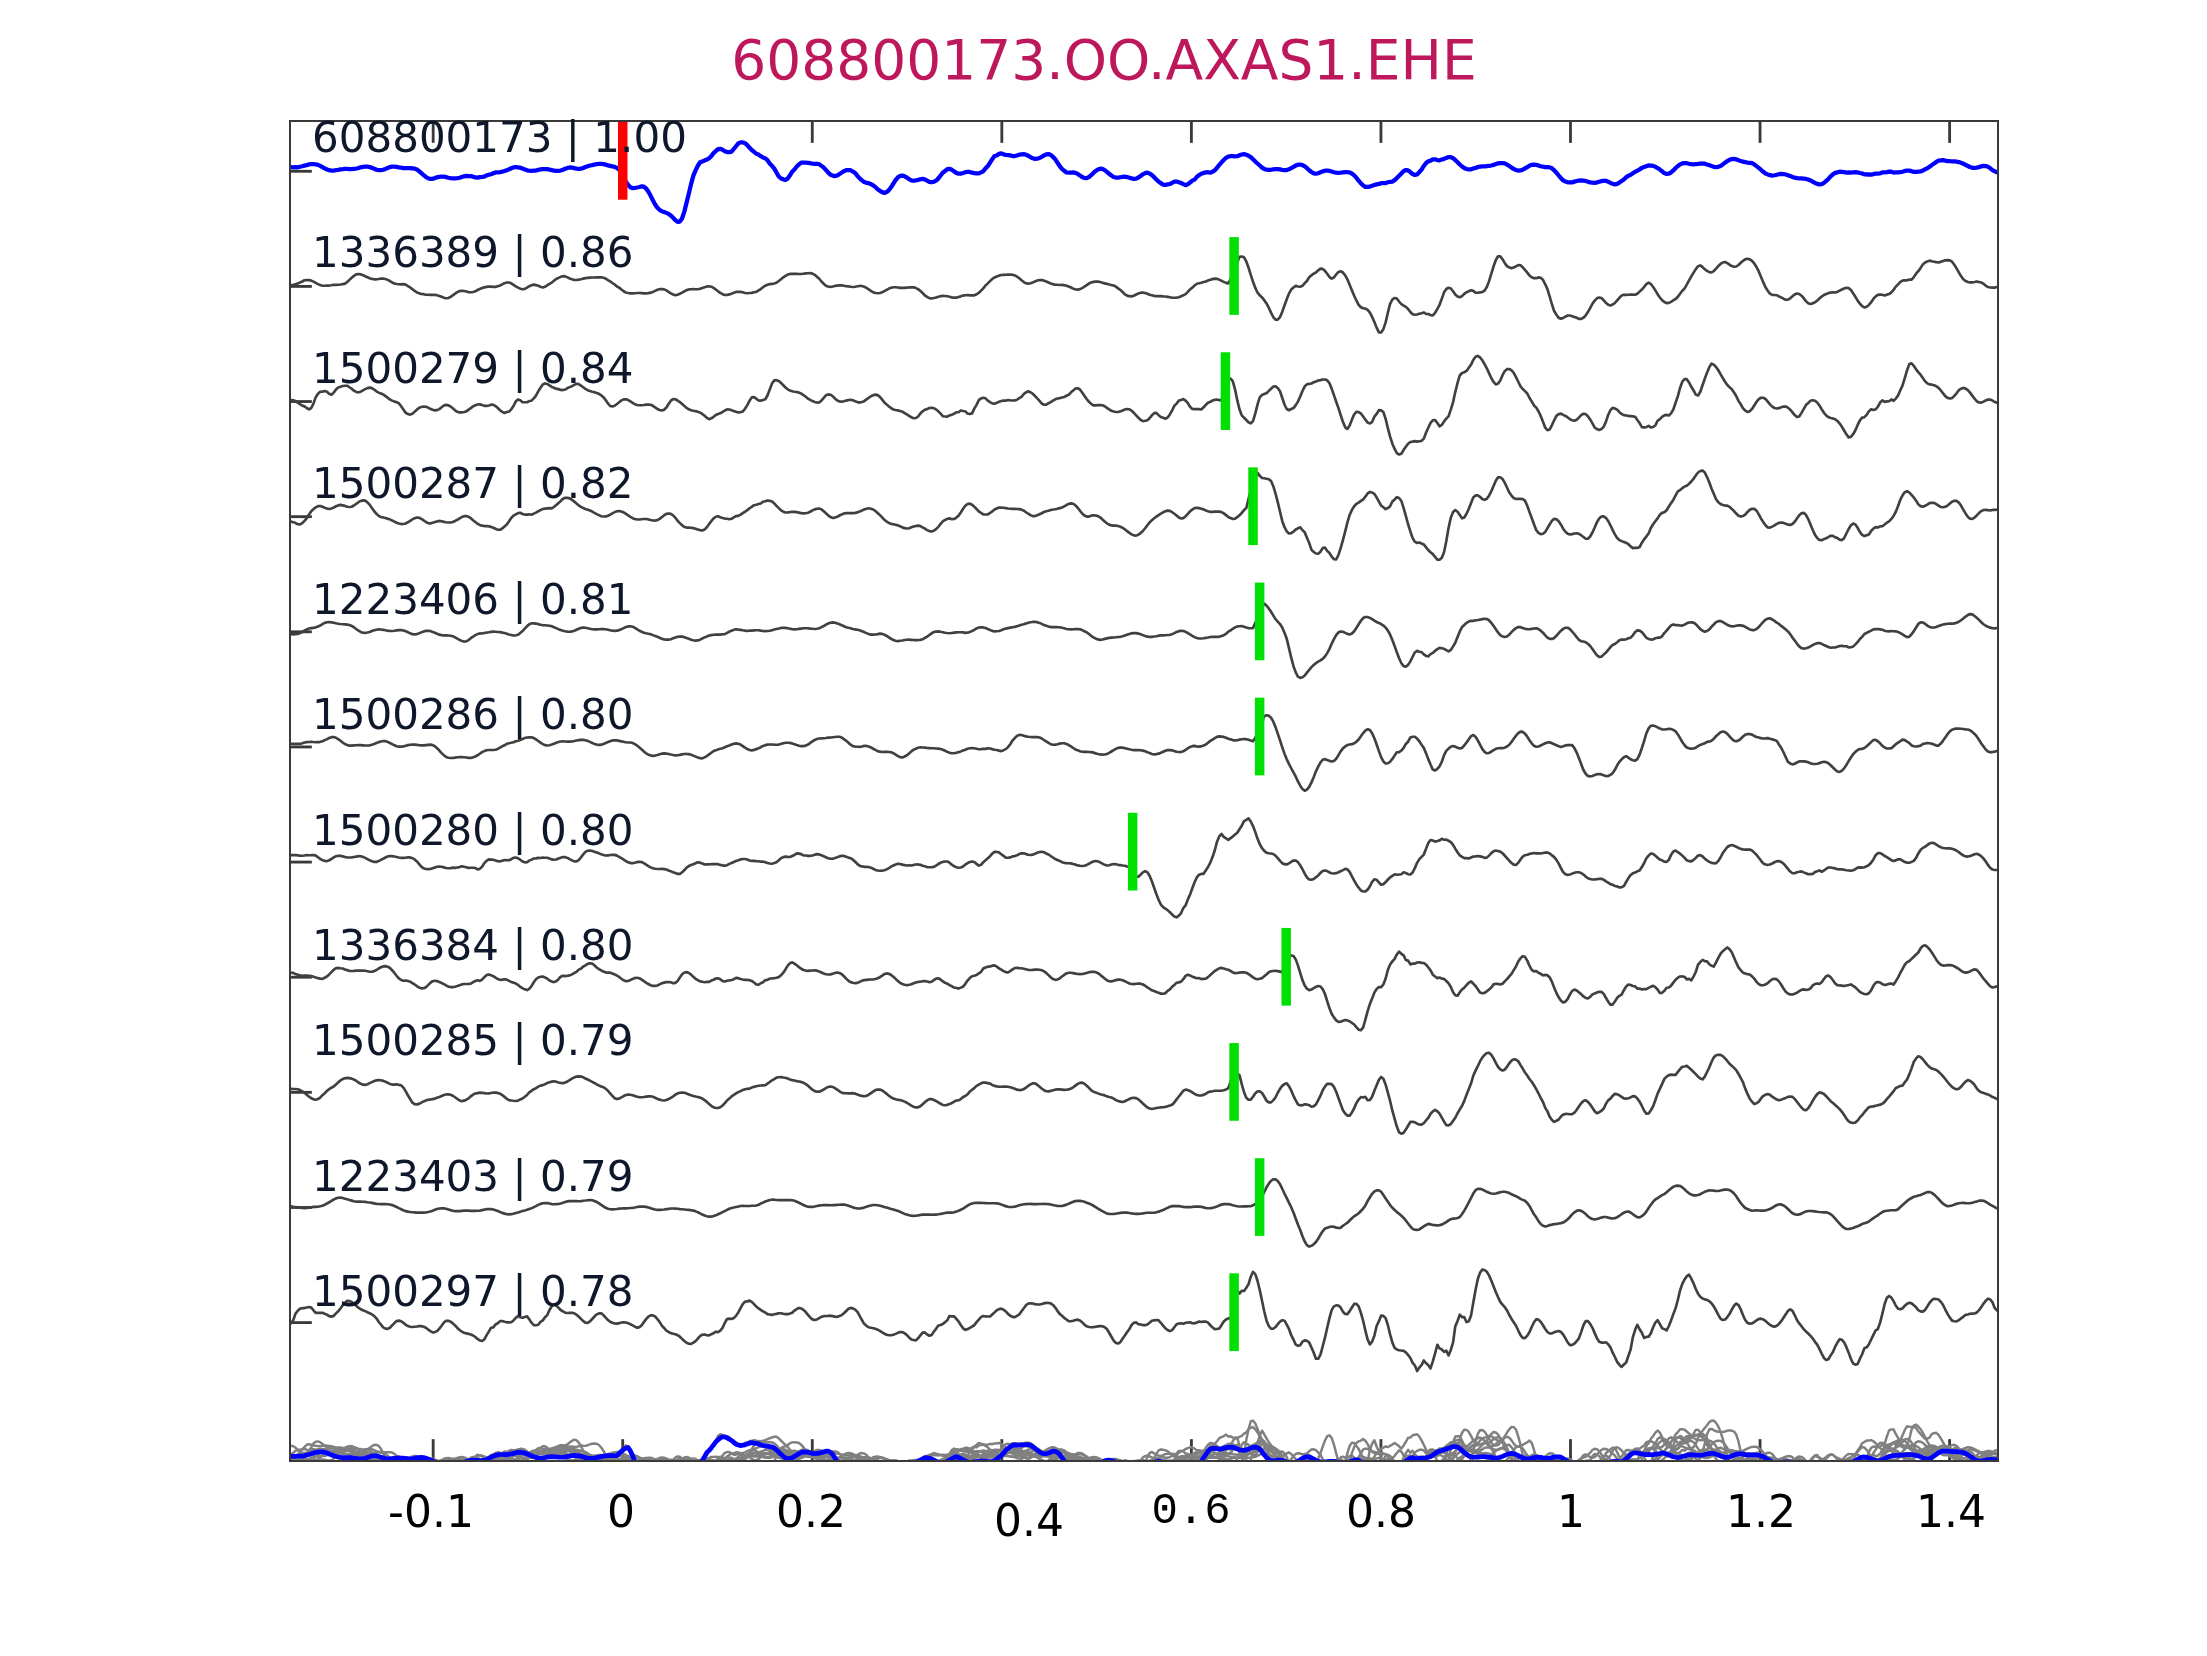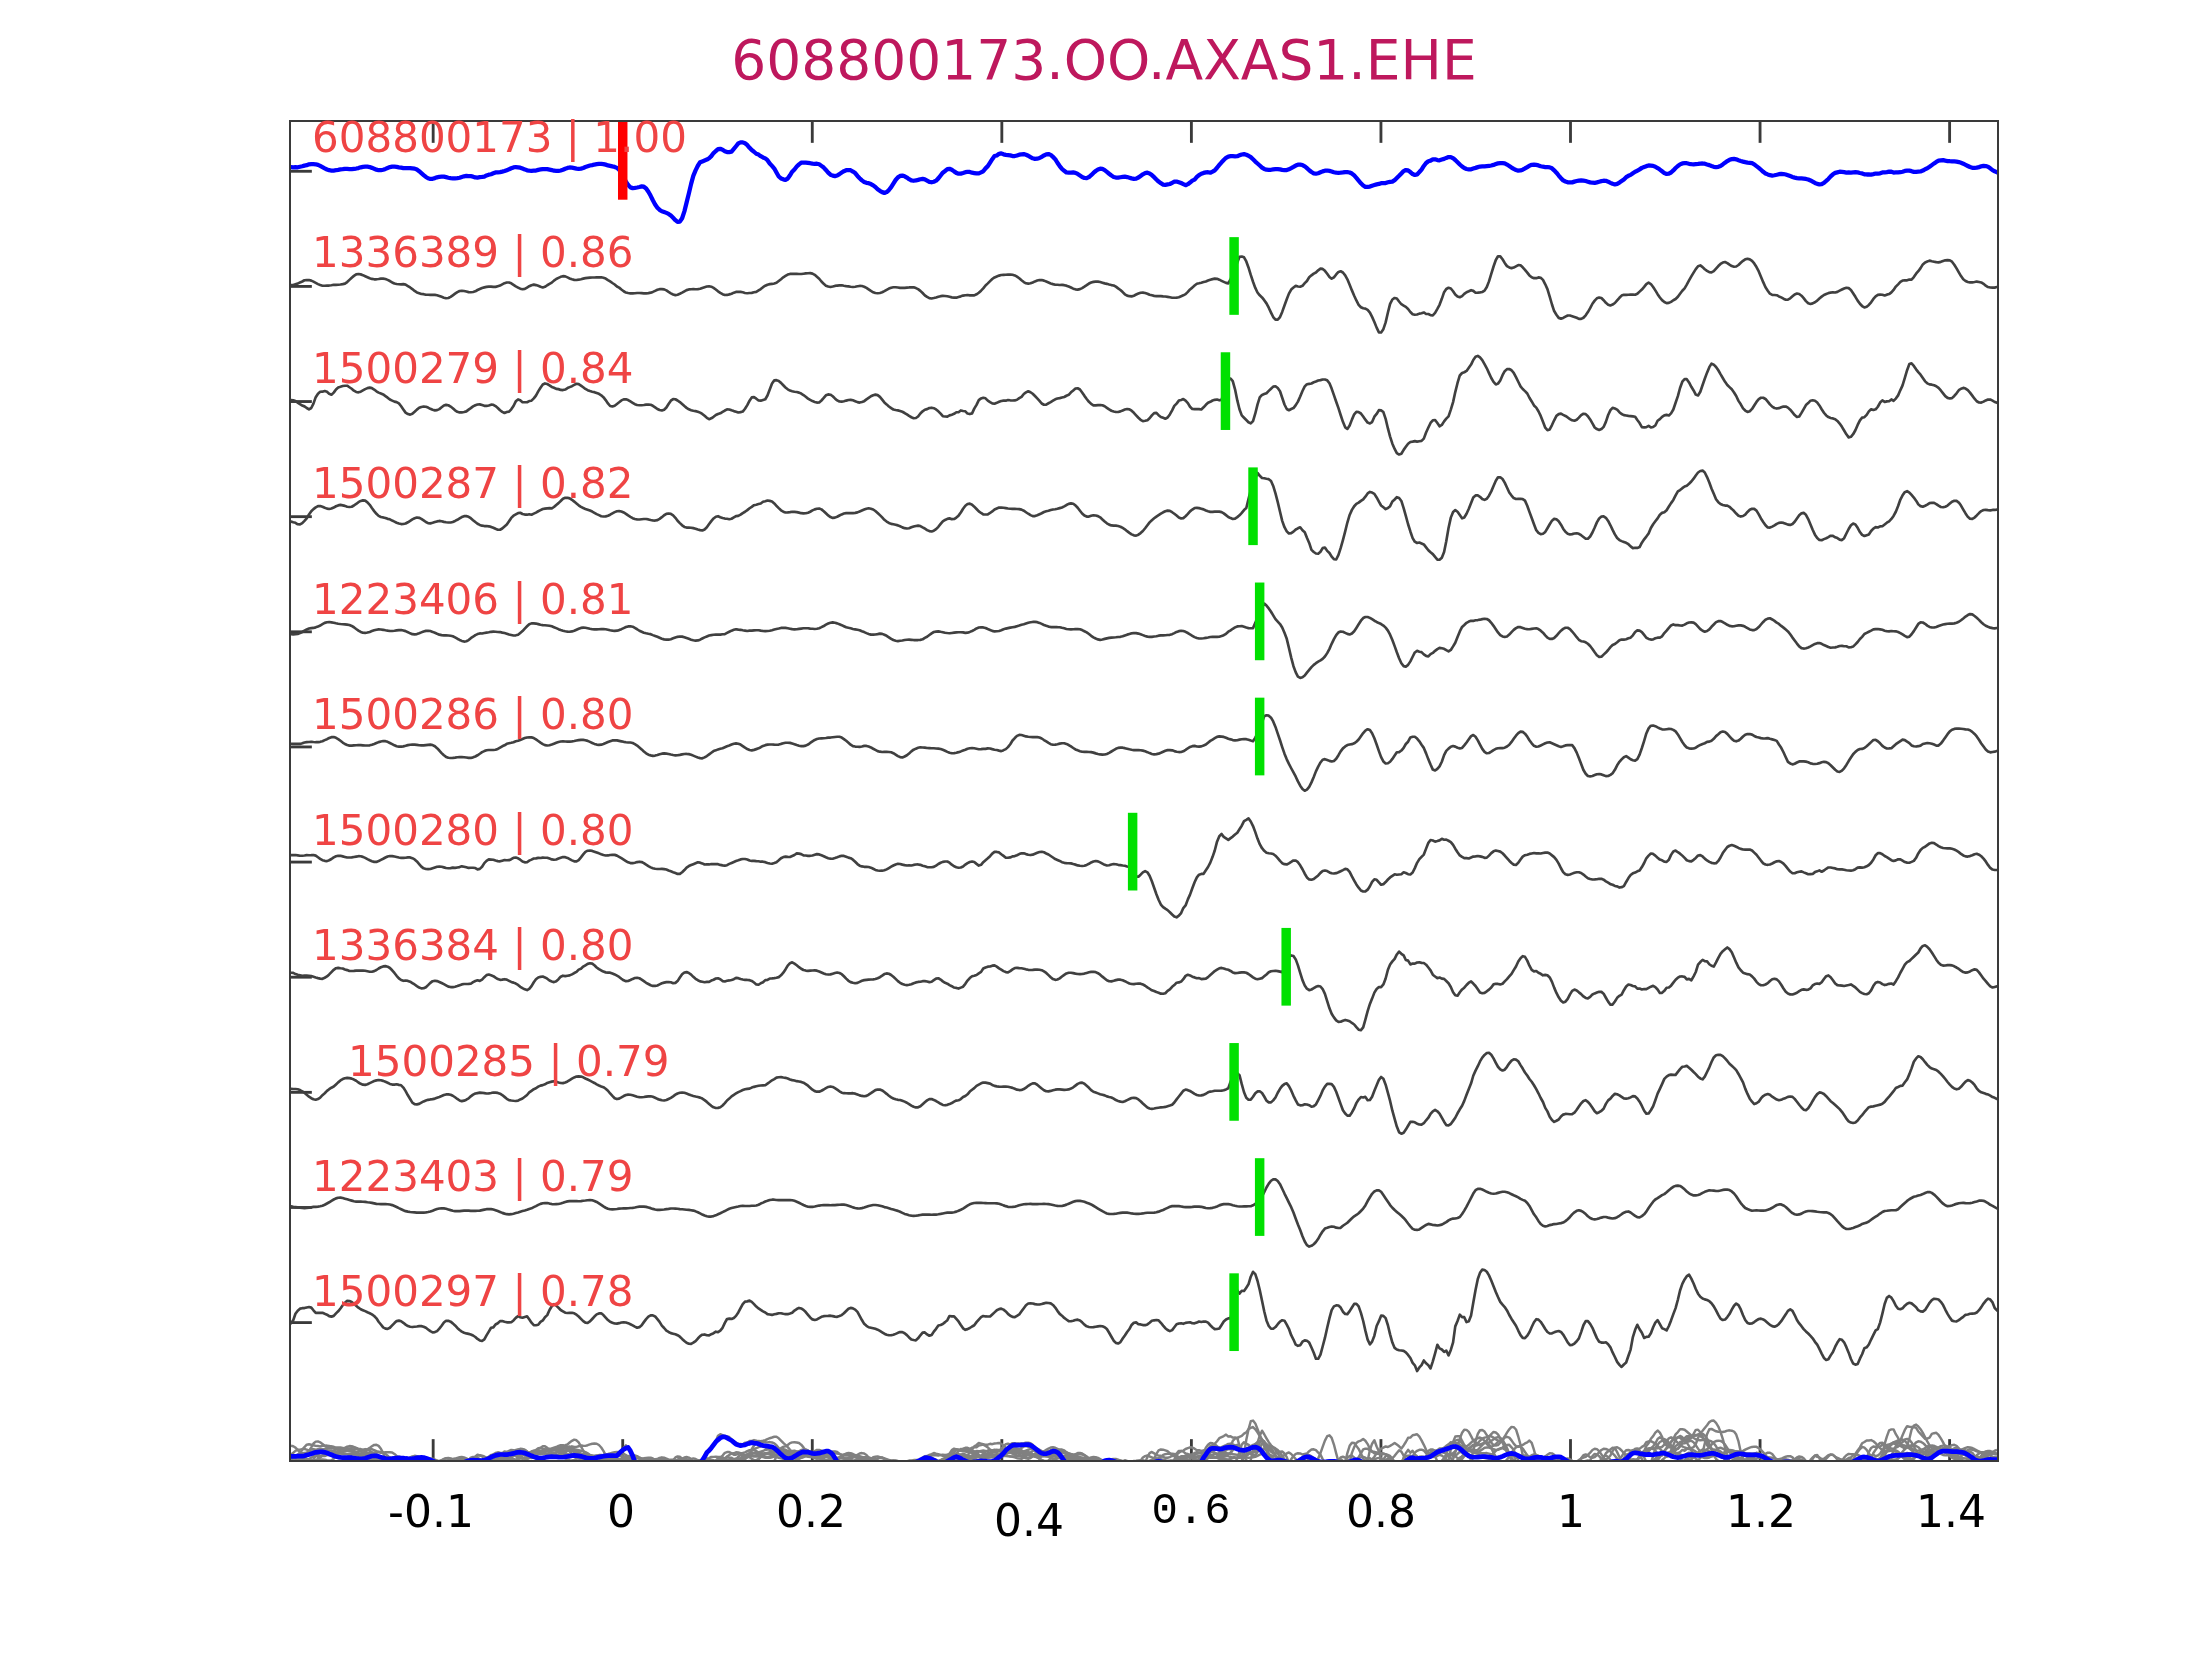--- a/index.html
+++ b/index.html
@@ -10,21 +10,21 @@
     font-family:"DejaVu Sans",sans-serif;font-size:55px;color:#be185d;
     letter-spacing:0px;white-space:nowrap;
   }
   #plot-area{
     position:absolute;left:289px;top:120px;width:1710px;height:1342px;
     box-sizing:border-box;border:2.8px solid #3a3a3a;background:#fff;
   }
   #plot-svg{position:absolute;left:0;top:0;width:100%;height:100%;display:block;}
   .trace-label{
     position:absolute;font-family:"DejaVu Sans",sans-serif;font-size:42px;
-    color:#ef4444;white-space:nowrap;z-index:5;
+    color:#0f172a;white-space:nowrap;z-index:5;
   }
   .xtick-label{
     position:absolute;font-family:"DejaVu Sans",sans-serif;font-size:44px;
     color:#000;text-align:center;transform:translateX(-50%);white-space:nowrap;
   }
   #xtick-labels{position:absolute;left:0;top:1486px;width:2208px;height:66px;}
 </style>
 </head>
 <body>
 
@@ -100,21 +100,21 @@
       </svg>
     <div id="trace-labels">
         <div class="trace-label" style="left: 21px; top: -9.3px;">608800173 | 1.00</div>
         <div class="trace-label" style="left: 21px; top: 106px;">1336389 | 0.86</div>
         <div class="trace-label" style="left: 21px; top: 222px;">1500279 | 0.84</div>
         <div class="trace-label" style="left: 21px; top: 337px;">1500287 | 0.82</div>
         <div class="trace-label" style="left: 21px; top: 453px;">1223406 | 0.81</div>
         <div class="trace-label" style="left: 21px; top: 568px;">1500286 | 0.80</div>
         <div class="trace-label" style="left: 21px; top: 684px;">1500280 | 0.80</div>
         <div class="trace-label" style="left: 21px; top: 799px;">1336384 | 0.80</div>
-        <div class="trace-label" style="left: 21px; top: 915px; margin-left: 36px;">1500285 | 0.79</div>
+        <div class="trace-label" style="left: 21px; top: 894px;">1500285 | 0.79</div>
         <div class="trace-label" style="left: 21px; top: 1030px;">1223403 | 0.79</div>
         <div class="trace-label" style="left: 21px; top: 1145px;">1500297 | 0.78</div>
       </div>
   </div>
 
   <div id="xtick-labels">
       <div class="xtick-label" style="left: 431px; top: 0px;">-0.1</div>
       <div class="xtick-label" style="left: 621px; top: 0px;">0</div>
       <div class="xtick-label" style="left: 811px; top: 0px;">0.2</div>
       <div class="xtick-label" style="left: 1001px; top: 9px; margin-left: 28px;">0.4</div>

